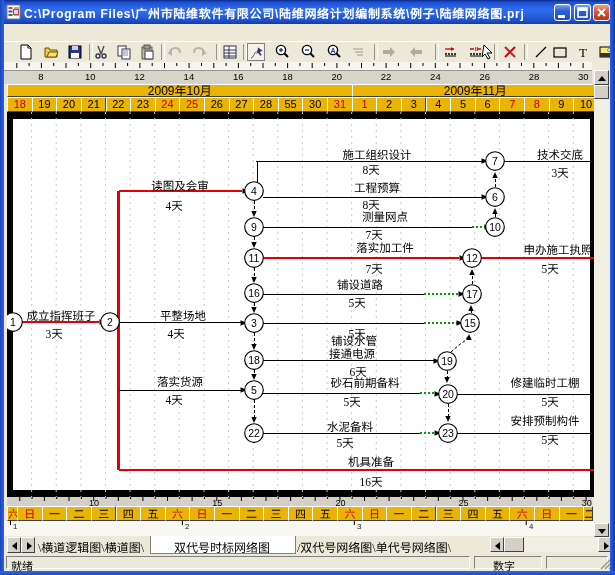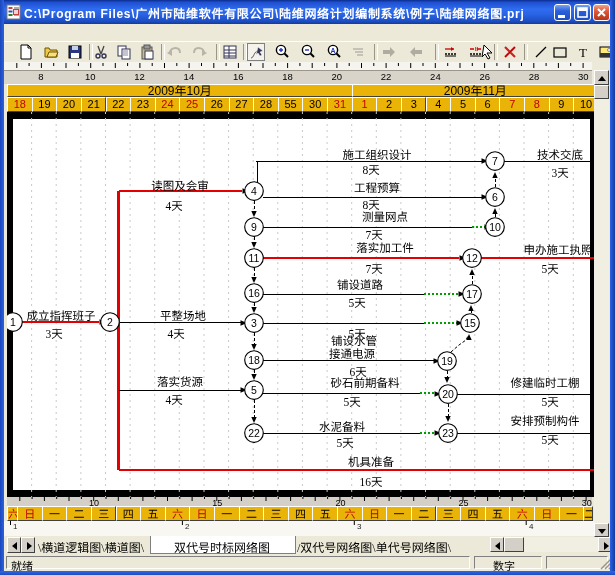--- a/index.html
+++ b/index.html
@@ -455,21 +455,21 @@
       <span style="position:absolute;left:353px;top:164px;transform:translateX(-50%);white-space:nowrap;">铺设道路</span>
       <span style="position:absolute;left:350px;top:182px;transform:translateX(-50%);white-space:nowrap;">5天</span>
       <span style="position:absolute;left:347px;top:194px;transform:translateX(-50%);white-space:nowrap;margin-top:26px;">铺设水管</span>
       <span style="position:absolute;left:350px;top:213px;transform:translateX(-50%);white-space:nowrap;">5天</span>
       <span style="position:absolute;left:345px;top:233px;transform:translateX(-50%);white-space:nowrap;">接通电源</span>
       <span style="position:absolute;left:351px;top:251px;transform:translateX(-50%);white-space:nowrap;">6天</span>
       <span style="position:absolute;left:538px;top:262px;transform:translateX(-50%);white-space:nowrap;">修建临时工棚</span>
       <span style="position:absolute;left:543px;top:281px;transform:translateX(-50%);white-space:nowrap;">5天</span>
       <span style="position:absolute;left:346px;top:262px;transform:translateX(-50%);white-space:nowrap;margin-left:12px;">砂石前期备料</span>
       <span style="position:absolute;left:345px;top:281px;transform:translateX(-50%);white-space:nowrap;">5天</span>
-      <span style="position:absolute;left:335px;top:306px;transform:translateX(-50%);white-space:nowrap;font-family:Liberation Mono, monospace;">水泥备料</span>
+      <span style="position:absolute;left:343px;top:306px;transform:translateX(-50%);white-space:nowrap;font-family:Liberation Mono, monospace;">水泥备料</span>
       <span style="position:absolute;left:338px;top:322px;transform:translateX(-50%);white-space:nowrap;">5天</span>
       <span style="position:absolute;left:538px;top:300px;transform:translateX(-50%);white-space:nowrap;">安排预制构件</span>
       <span style="position:absolute;left:543px;top:319px;transform:translateX(-50%);white-space:nowrap;">5天</span>
       <span style="position:absolute;left:364px;top:341px;transform:translateX(-50%);white-space:nowrap;">机具准备</span>
       <span style="position:absolute;left:364px;top:361px;transform:translateX(-50%);white-space:nowrap;">16天</span>
       <span style="position:absolute;left:54px;top:195px;transform:translateX(-50%);white-space:nowrap;">成立指挥班子</span>
       <span style="position:absolute;left:47px;top:213px;transform:translateX(-50%);white-space:nowrap;">3天</span>
       <span style="position:absolute;left:176px;top:195px;transform:translateX(-50%);white-space:nowrap;">平整场地</span>
       <span style="position:absolute;left:169px;top:213px;transform:translateX(-50%);white-space:nowrap;">4天</span>
       <span style="position:absolute;left:173px;top:65px;transform:translateX(-50%);white-space:nowrap;">读图及会审</span>

